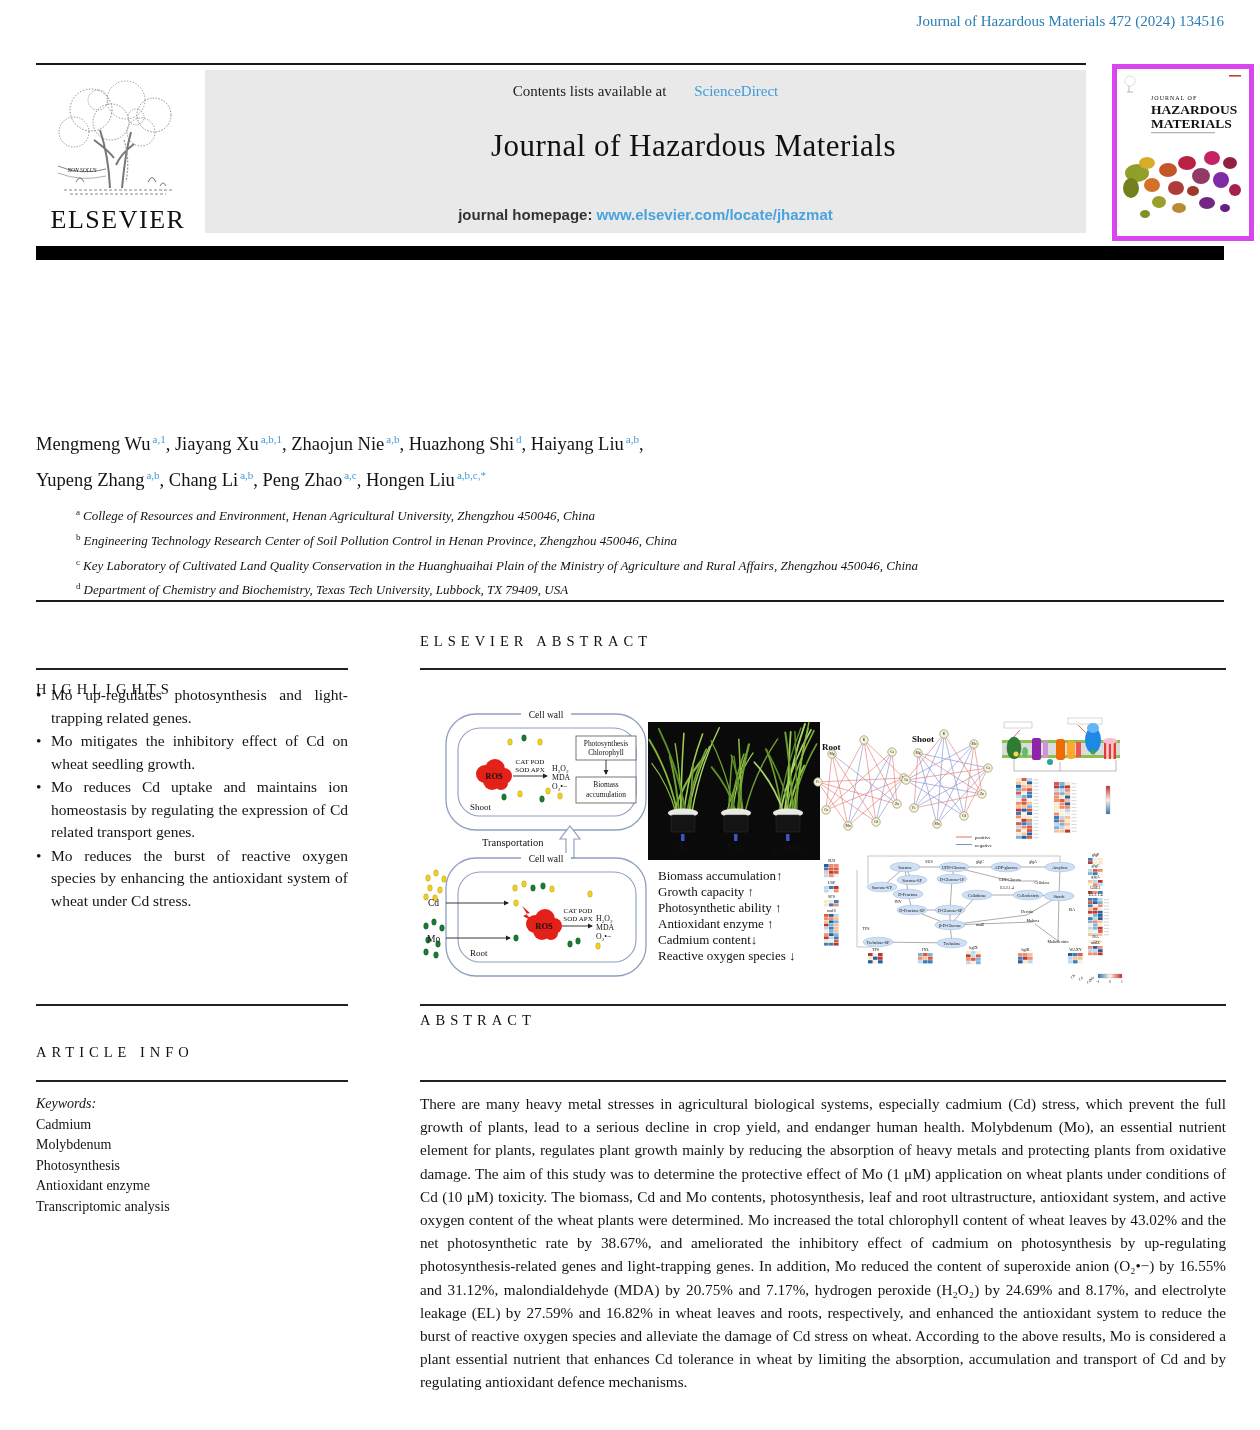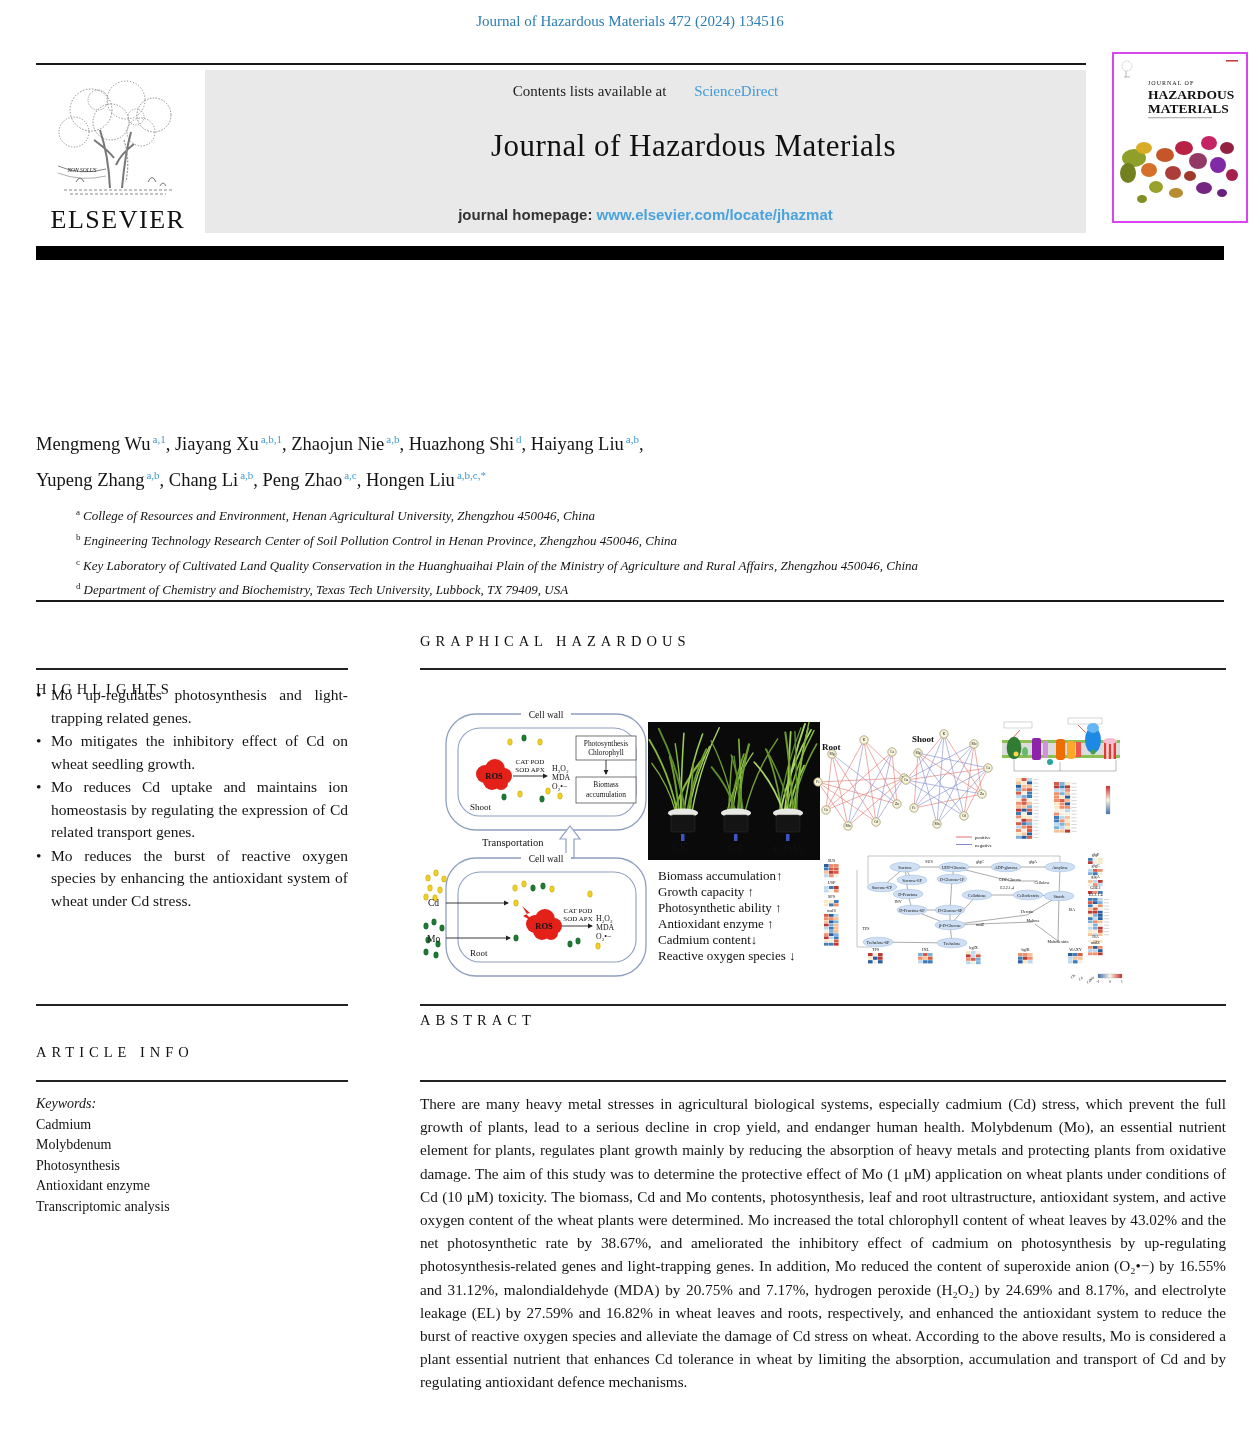--- a/index.html
+++ b/index.html
@@ -1,29 +1,29 @@
 <!DOCTYPE html>
 <html><head>
 <meta charset="utf-8">
 <style>
   html,body{margin:0;padding:0;background:#fff;}
   .page{position:relative;width:1260px;height:1430px;background:#fff;overflow:hidden;
         font-family:"Liberation Serif","DejaVu Serif",serif;color:#141414;}
   .abs{position:absolute;}
-  .citation{left:36px;top:13px;width:1188px;text-align:center;font-size:15px;color:#2b7db3;}
+  .citation{left:36px;top:13px;width:1188px;text-align:right;font-size:15px;color:#2b7db3;}
   .toprule{left:36px;top:63px;width:1050px;height:2px;background:#181818;}
   .banner{left:205px;top:70px;width:881px;height:163px;background:#e9e9e9;}
   .banner .contents{position:absolute;left:0;top:13px;width:100%;text-align:center;font-size:15px;color:#222;}
   .banner .contents .sd{color:#3f9bd8;margin-left:24px;}
   .banner .jtitle{position:absolute;left:0;top:58px;width:100%;text-align:center;font-size:31px;color:#101010;letter-spacing:.5px;padding-left:48px;}
   .banner .homepage{position:absolute;left:0;top:136px;width:100%;text-align:center;
       font-family:"Liberation Sans","DejaVu Sans",sans-serif;font-size:15px;color:#333;font-weight:bold;}
   .banner .homepage .url{color:#4aa3dc;}
   .logoBox{left:36px;top:70px;width:165px;height:166px;}
-  .coverBox{left:1112px;top:52px;width:132px;height:167px;border:2px solid #d946ef;background:#fff;}
+  .coverBox{left:1112px;top:64px;width:132px;height:167px;border:5px solid #d946ef;background:#fff;}
   .blackbar{left:36px;top:246px;width:1188px;height:14px;background:#000;}
   .title{left:36px;top:316px;width:1120px;font-size:28px;line-height:39px;color:#111;}
   .authors{left:36px;top:424px;width:1050px;font-size:18.5px;line-height:31px;}
   .authors sup{color:#3f9bd8;font-size:11px;margin-left:2px;}
   .affils{left:36px;top:502px;width:1100px;font-size:13px;line-height:20.5px;font-style:italic;margin-left:40px;}
   .affils sup{font-style:normal;font-size:9px;margin-right:3px;color:#222;}
   .rule-full{left:36px;top:600px;width:1188px;height:2px;background:#1a1a1a;}
   .seclabel{font-size:14.5px;letter-spacing:5px;color:#101010;}
   .thinrule{height:1.5px;background:#222;}
   .hl-list{left:36px;top:684px;width:312px;font-size:15.5px;line-height:22.5px;text-align:justify;}
@@ -126,21 +126,21 @@
     <div><sup>a</sup><span>College of Resources and Environment, Henan Agricultural University, Zhengzhou 450046, China</span></div>
     <div><sup>b</sup><span>Engineering Technology Research Center of Soil Pollution Control in Henan Province, Zhengzhou 450046, China</span></div>
     <div><sup>c</sup><span>Key Laboratory of Cultivated Land Quality Conservation in the Huanghuaihai Plain of the Ministry of Agriculture and Rural Affairs, Zhengzhou 450046, China</span></div>
     <div><sup>d</sup><span>Department of Chemistry and Biochemistry, Texas Tech University, Lubbock, TX 79409, USA</span></div>
   </div>
 
   <div class="abs rule-full"></div>
 
   <div class="abs seclabel" style="left:36px;top:653px;margin-top:28px;">HIGHLIGHTS</div>
   <div class="abs thinrule" style="left:36px;top:668px;width:312px;"></div>
-  <div class="abs seclabel" style="left:420px;top:633px;">GRAPHICAL HAZARDOUS</div>
+  <div class="abs seclabel" style="left:420px;top:633px;">ELSEVIER ABSTRACT</div>
   <div class="abs thinrule" style="left:420px;top:668px;width:806px;"></div>
 
   <div class="abs hl-list">
     <ul>
       <li>Mo up-regulates photosynthesis and light-trapping related genes.</li>
       <li>Mo mitigates the inhibitory effect of Cd on wheat seedling growth.</li>
       <li>Mo reduces Cd uptake and maintains ion homeostasis by regulating the expression of Cd related transport genes.</li>
       <li>Mo reduces the burst of reactive oxygen species by enhancing the antioxidant system of wheat under Cd stress.</li>
     </ul>
   </div>

